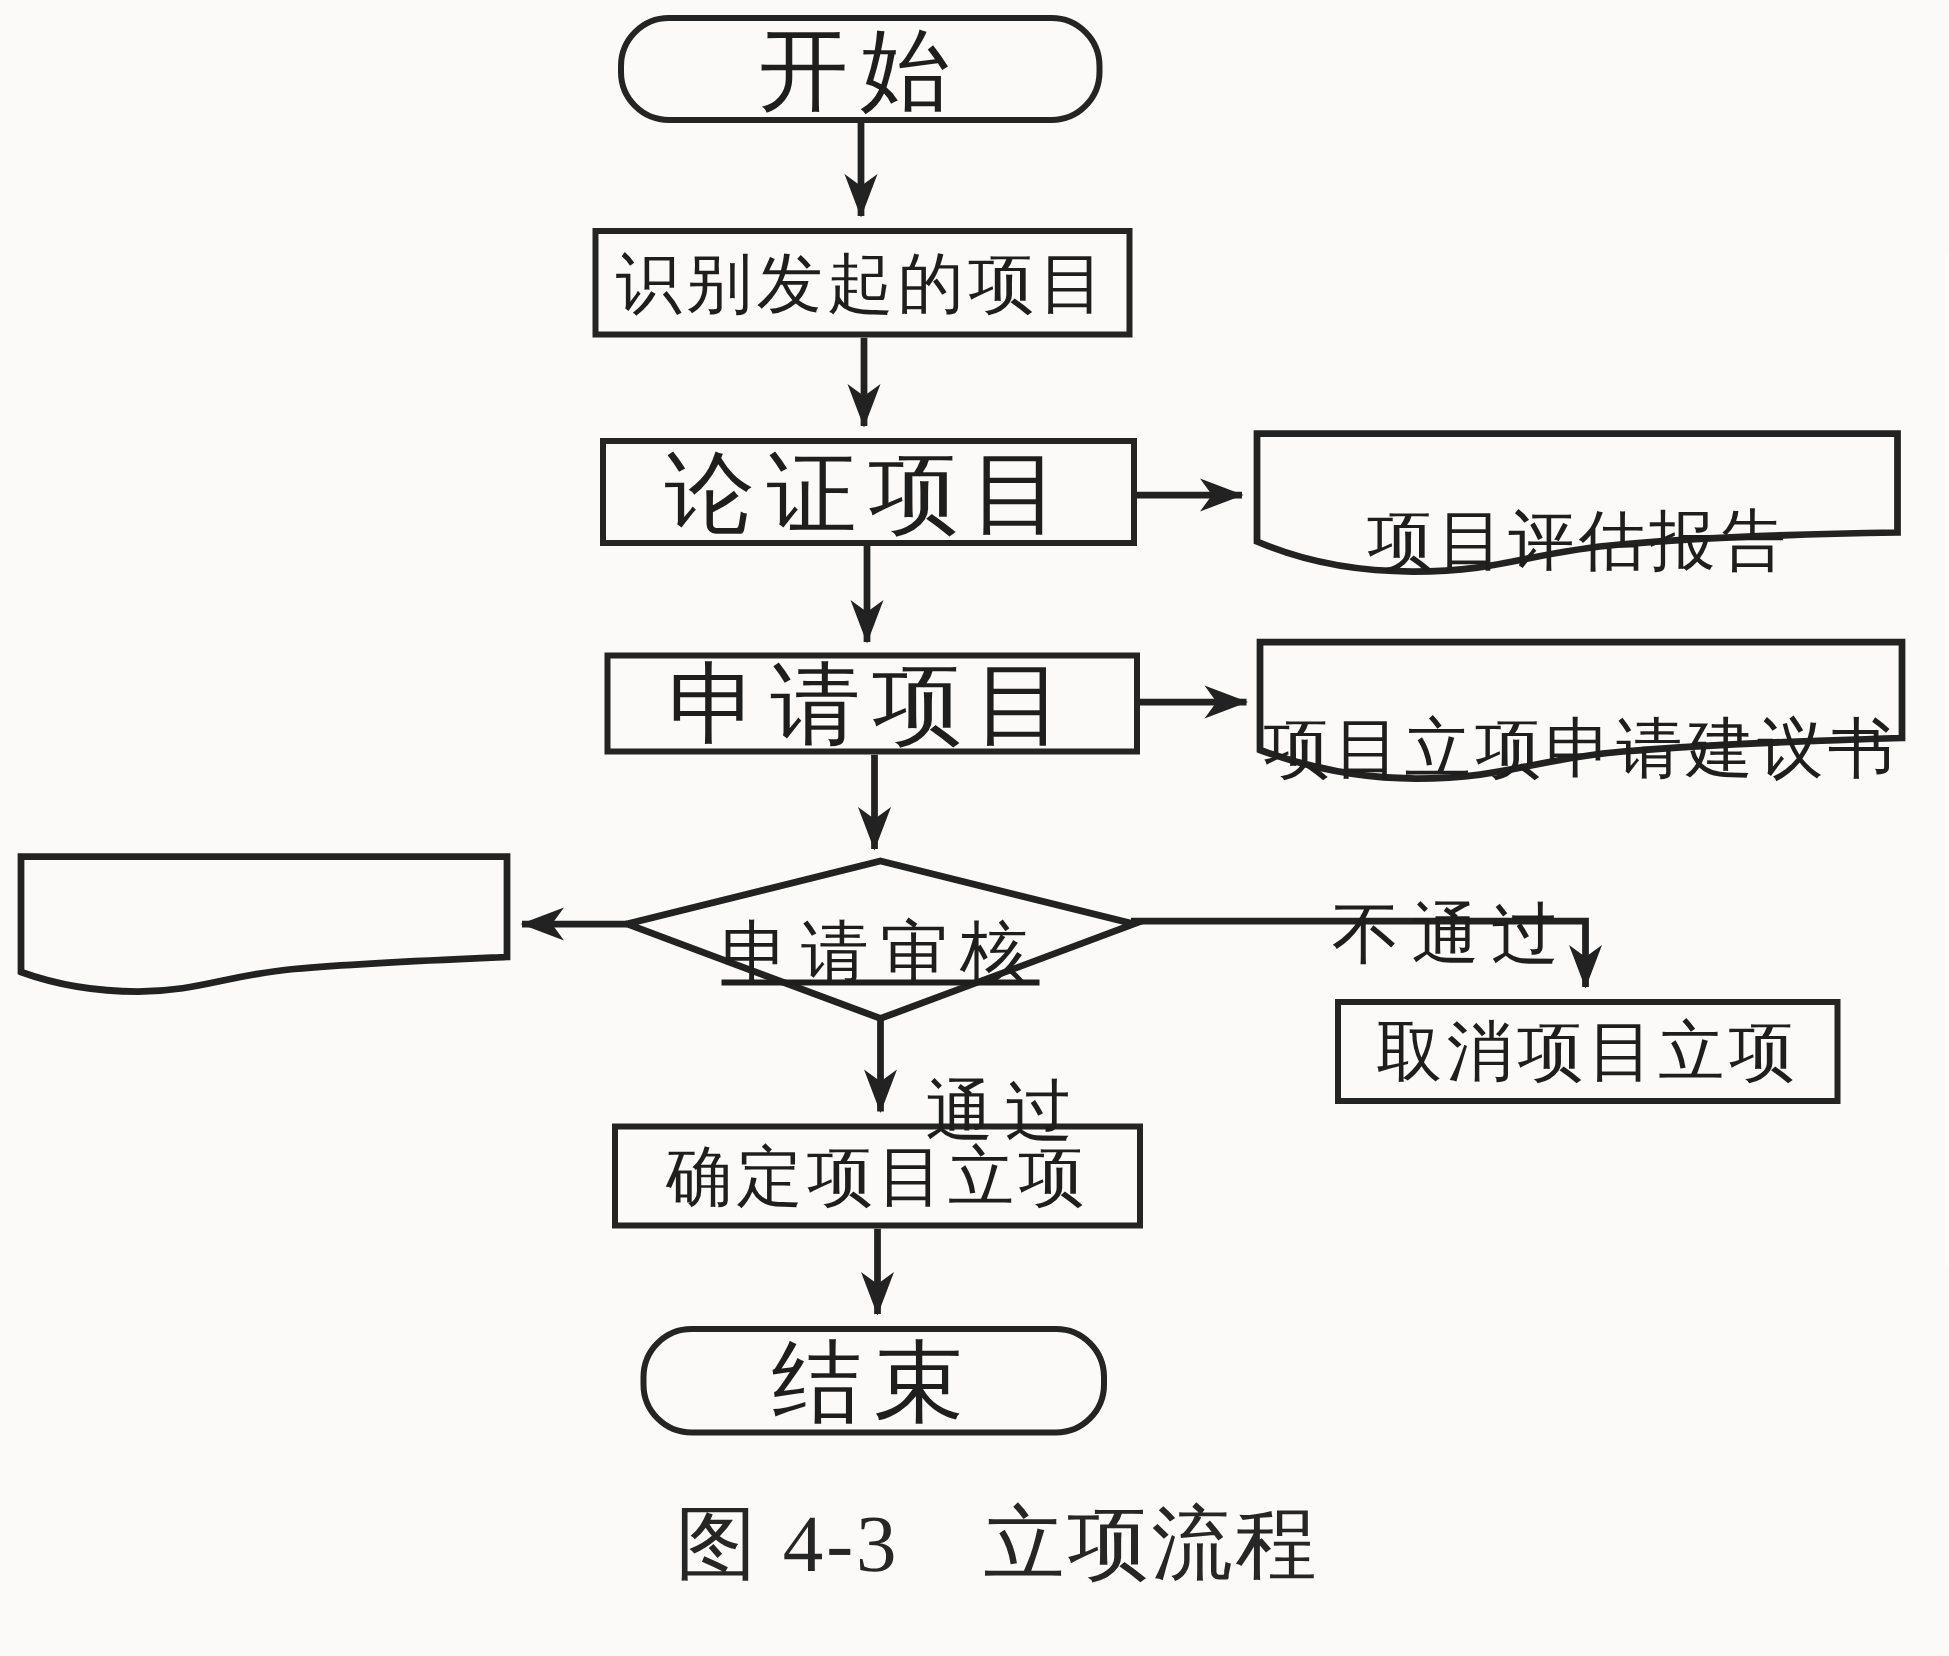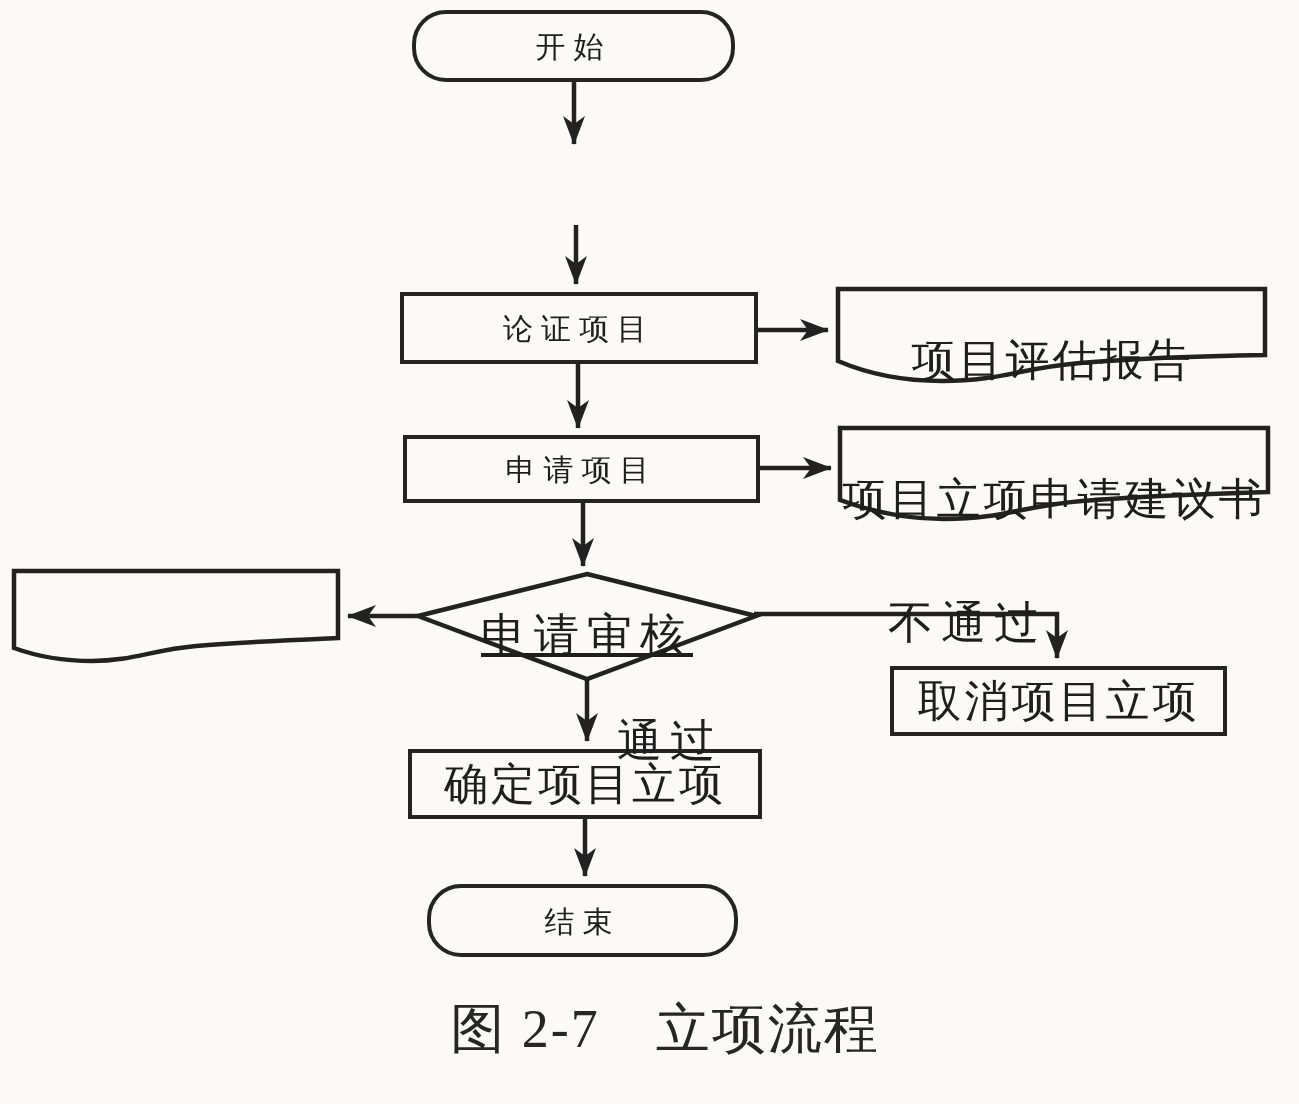--- a/index.html
+++ b/index.html
@@ -32,21 +32,21 @@
     fill: #fbfaf8;
   }
   .node {
     position: absolute;
     box-sizing: border-box;
     display: flex;
     align-items: center;
     justify-content: center;
     background: #fbfaf8;
     border: 4px solid #242424;
-    font-size: 30px;
+    font-size: 60px;
     letter-spacing: 8px;
     white-space: nowrap;
     line-height: 1;
     padding-top: 2px;
   }
   .pill { border-radius: 34px; }
   .overlay {
     position: absolute;
     box-sizing: border-box;
     display: flex;
@@ -112,20 +112,23 @@
     <path class="shape" d="M 14 571 L 338 571 L 338 638
              C 292 640 242 642 196 646
              C 152 650 132 661 92 661
              C 62 661 36 656 14 648 Z"></path>
   </svg>
 
   <div class="node pill" style="left:412px; top:10px; width:323px; height:72px;">
     <span>开始</span>
   </div>
 
+  <div class="node tight" style="left:395px; top:152px; width:360px; height:73px;">
+    <span>识别发起的项目</span>
+  </div>
 
   <div class="node" style="left:400px; top:292px; width:358px; height:72px;">
     <span>论证项目</span>
   </div>
 
   <div class="node tight" style="left:890px; top:666px; width:337px; height:70px;">
     <span>取消项目立项</span>
   </div>
 
   <div class="node" style="left:403px; top:435px; width:357px; height:68px;">
@@ -155,16 +158,16 @@
 
   <div class="overlay" style="left:880px; top:556px; width:175px; height:52px;">
     <span>不通过</span>
   </div>
 
   <div class="overlay" style="left:600px; top:674px; width:140px; height:50px;">
     <span>通过</span>
   </div>
 
   <div class="caption">
-    <span>图 2-7　立项流程</span>
+    <span>图 4-3　立项流程</span>
   </div>
 
 </div>
 
 </body></html>

